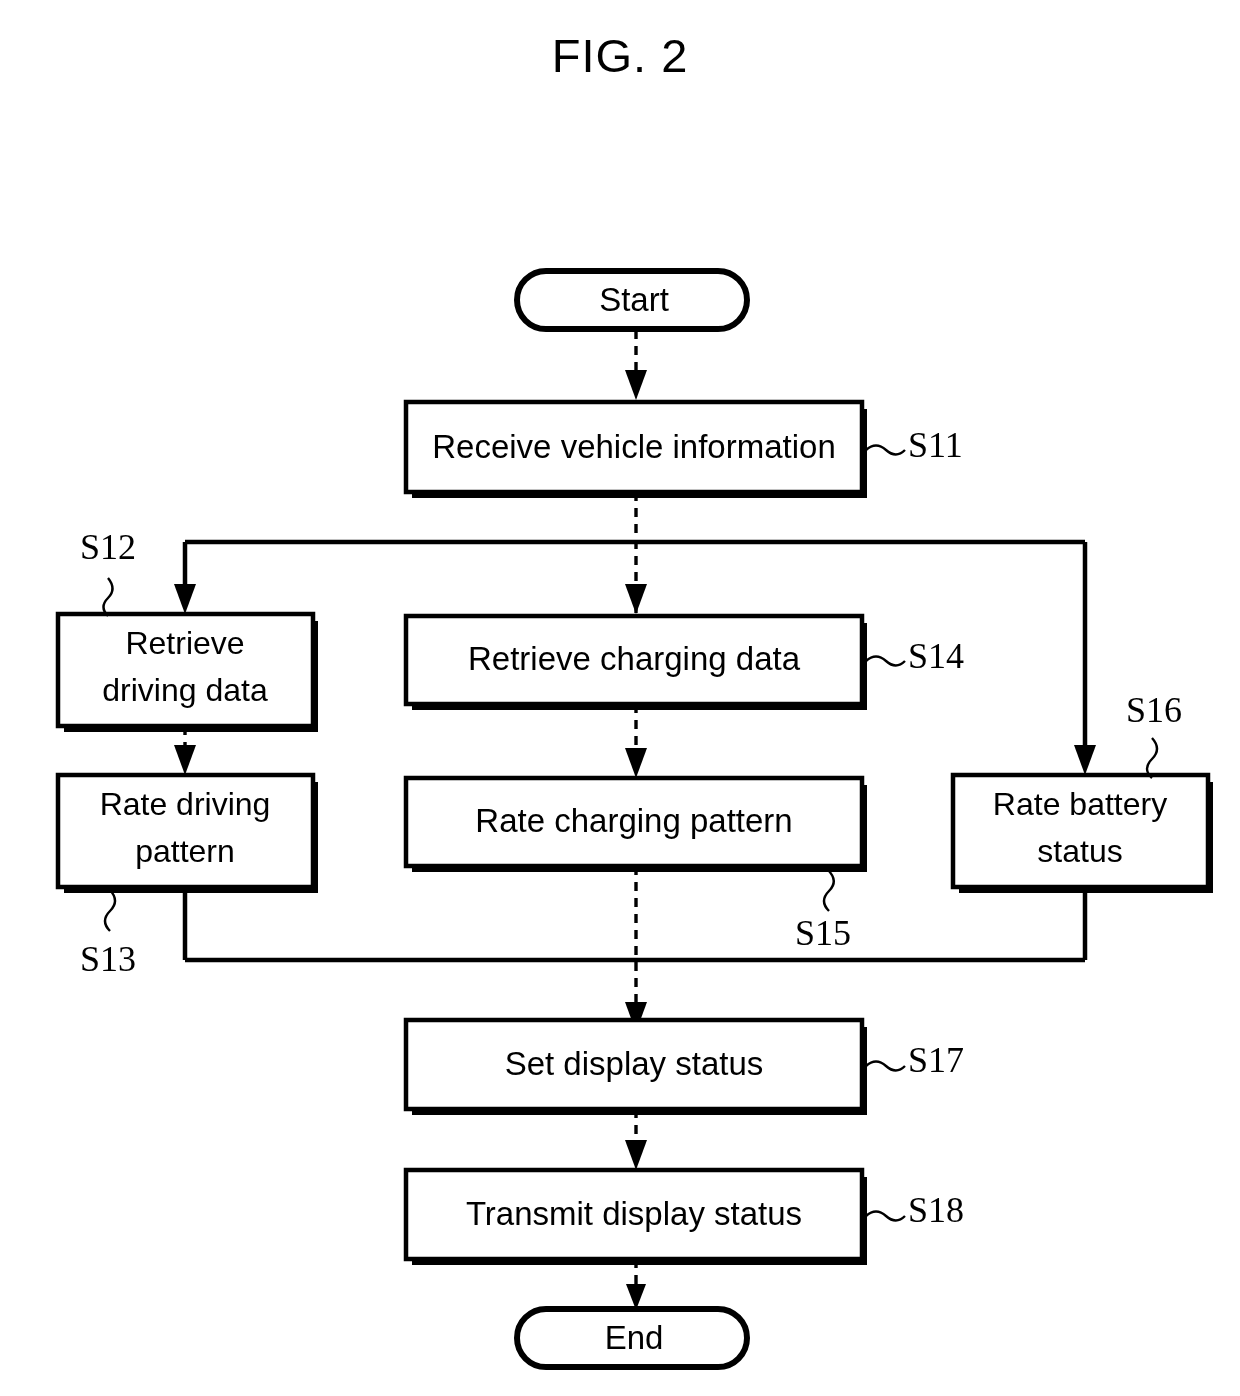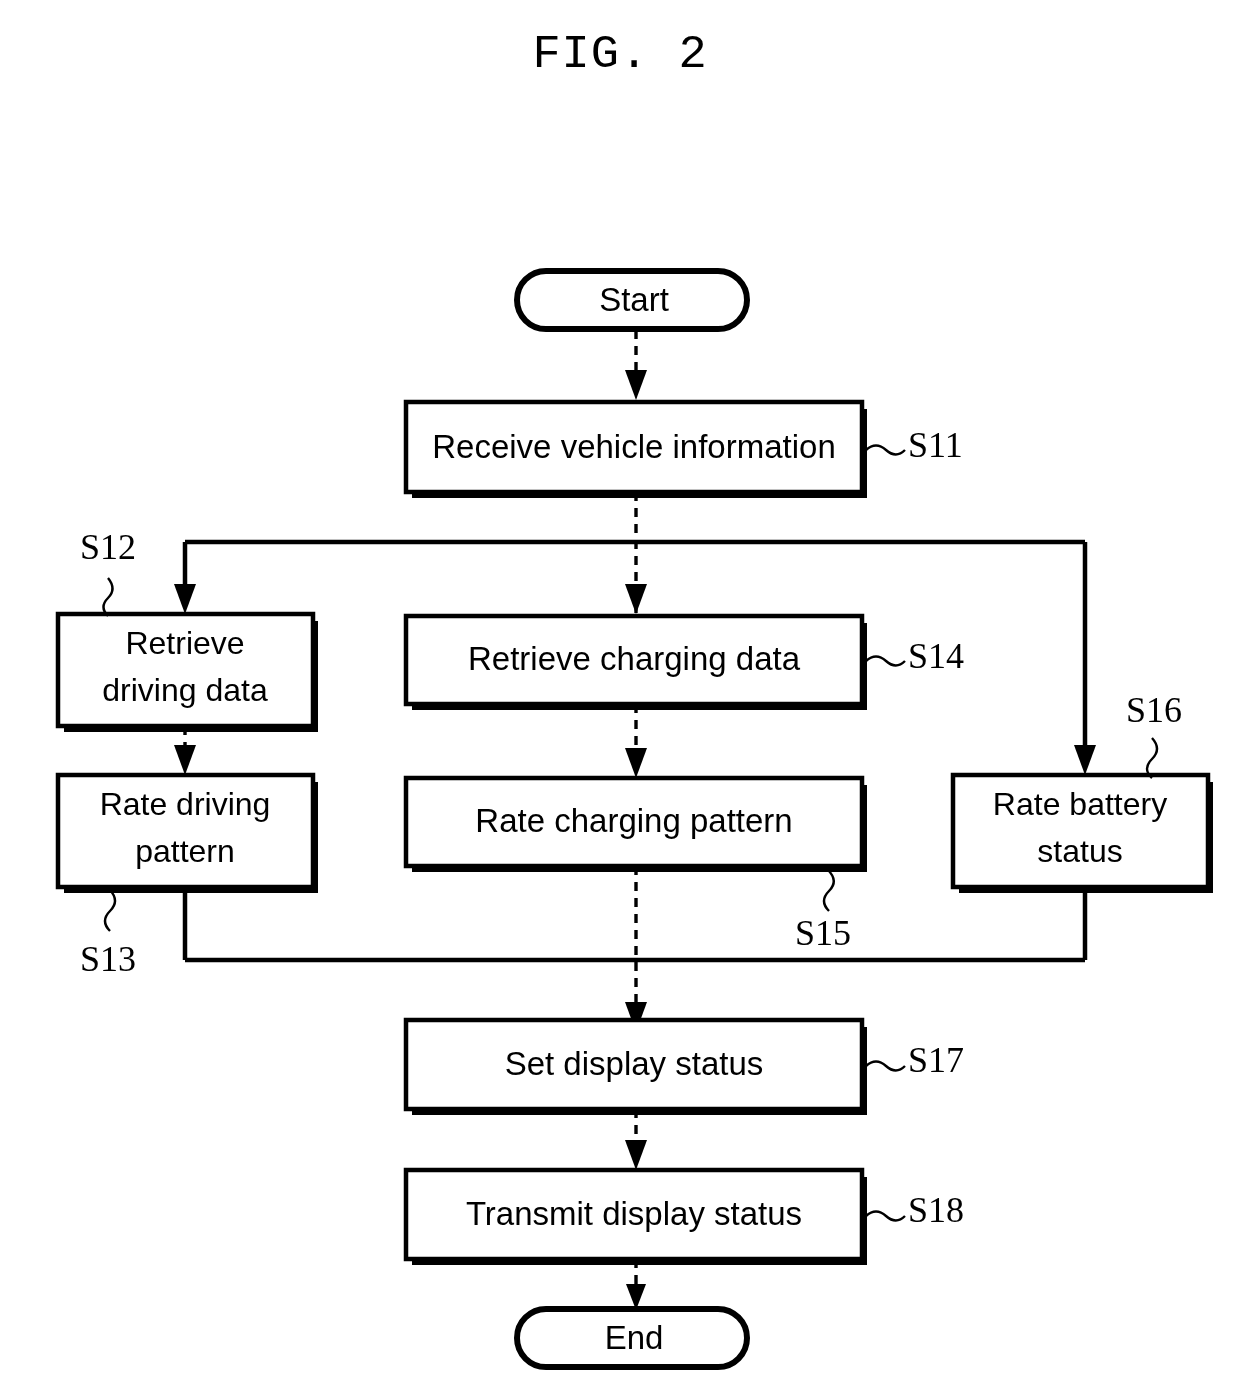--- a/index.html
+++ b/index.html
@@ -13,21 +13,21 @@
     font-family: "Liberation Sans", sans-serif;
     overflow: hidden;
     position: relative;
   }
   #figure-title {
     position: absolute;
     top: 28px;
     left: 0;
     width: 1240px;
     text-align: center;
-    font-family: Liberation Mono, monospace;
+    font-family: Liberation Sans, sans-serif;
     font-size: 47px;
     letter-spacing: 1px;
     color: #000;
   }
   #flowchart-svg {
     position: absolute;
     top: 0;
     left: 0;
   }
   .node-text {

